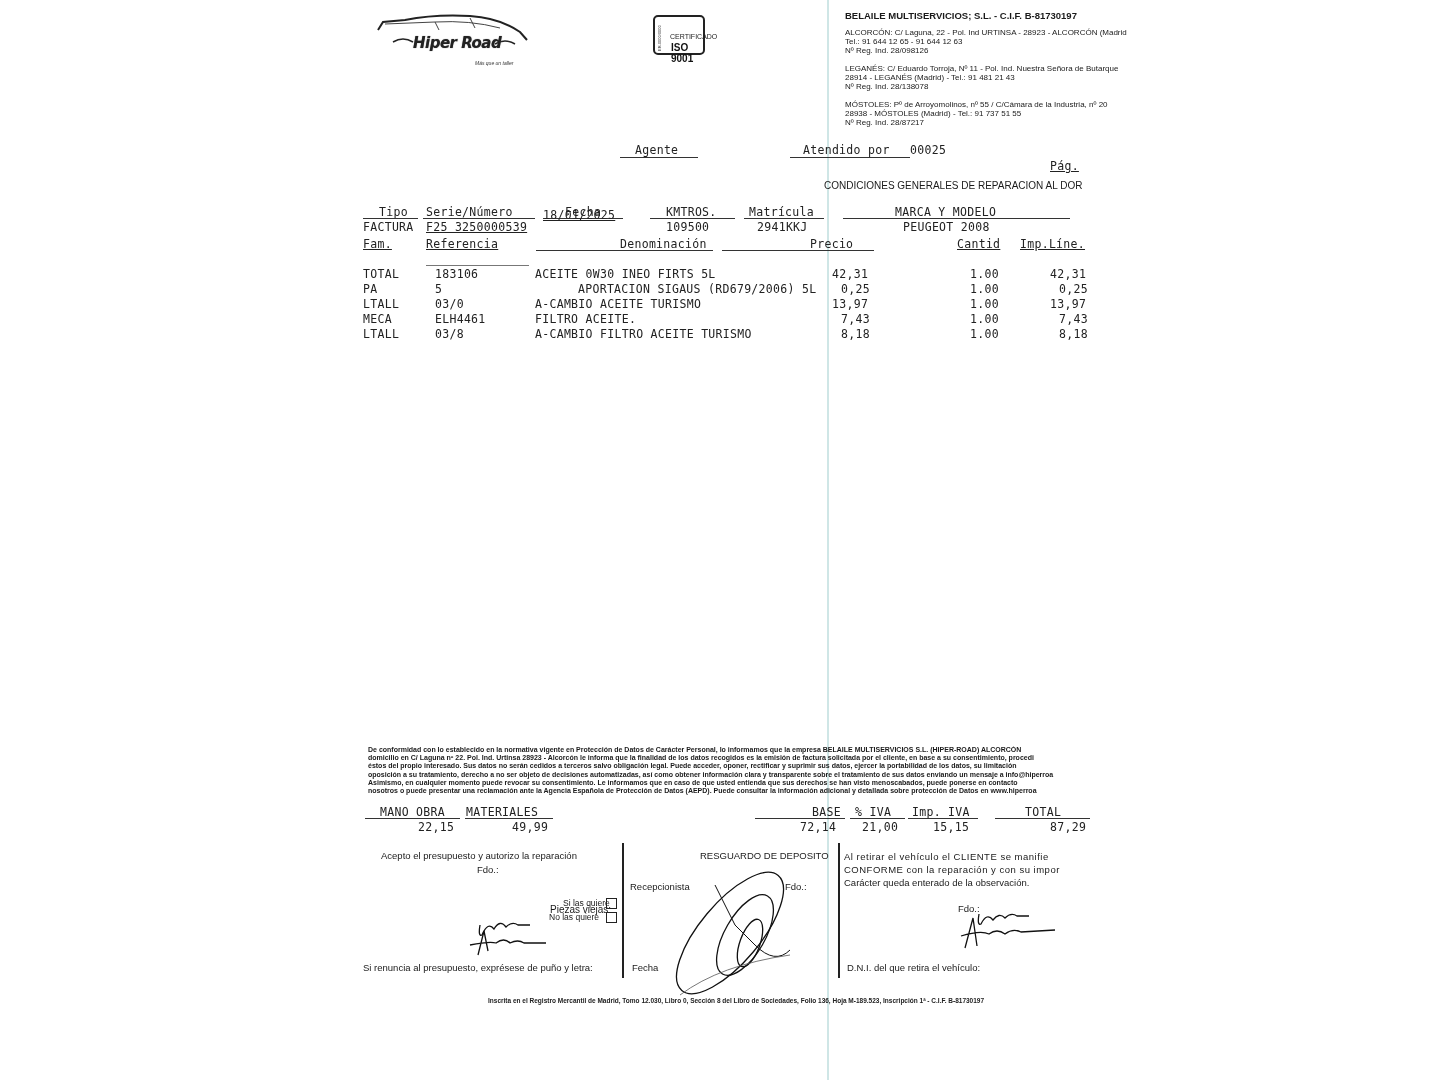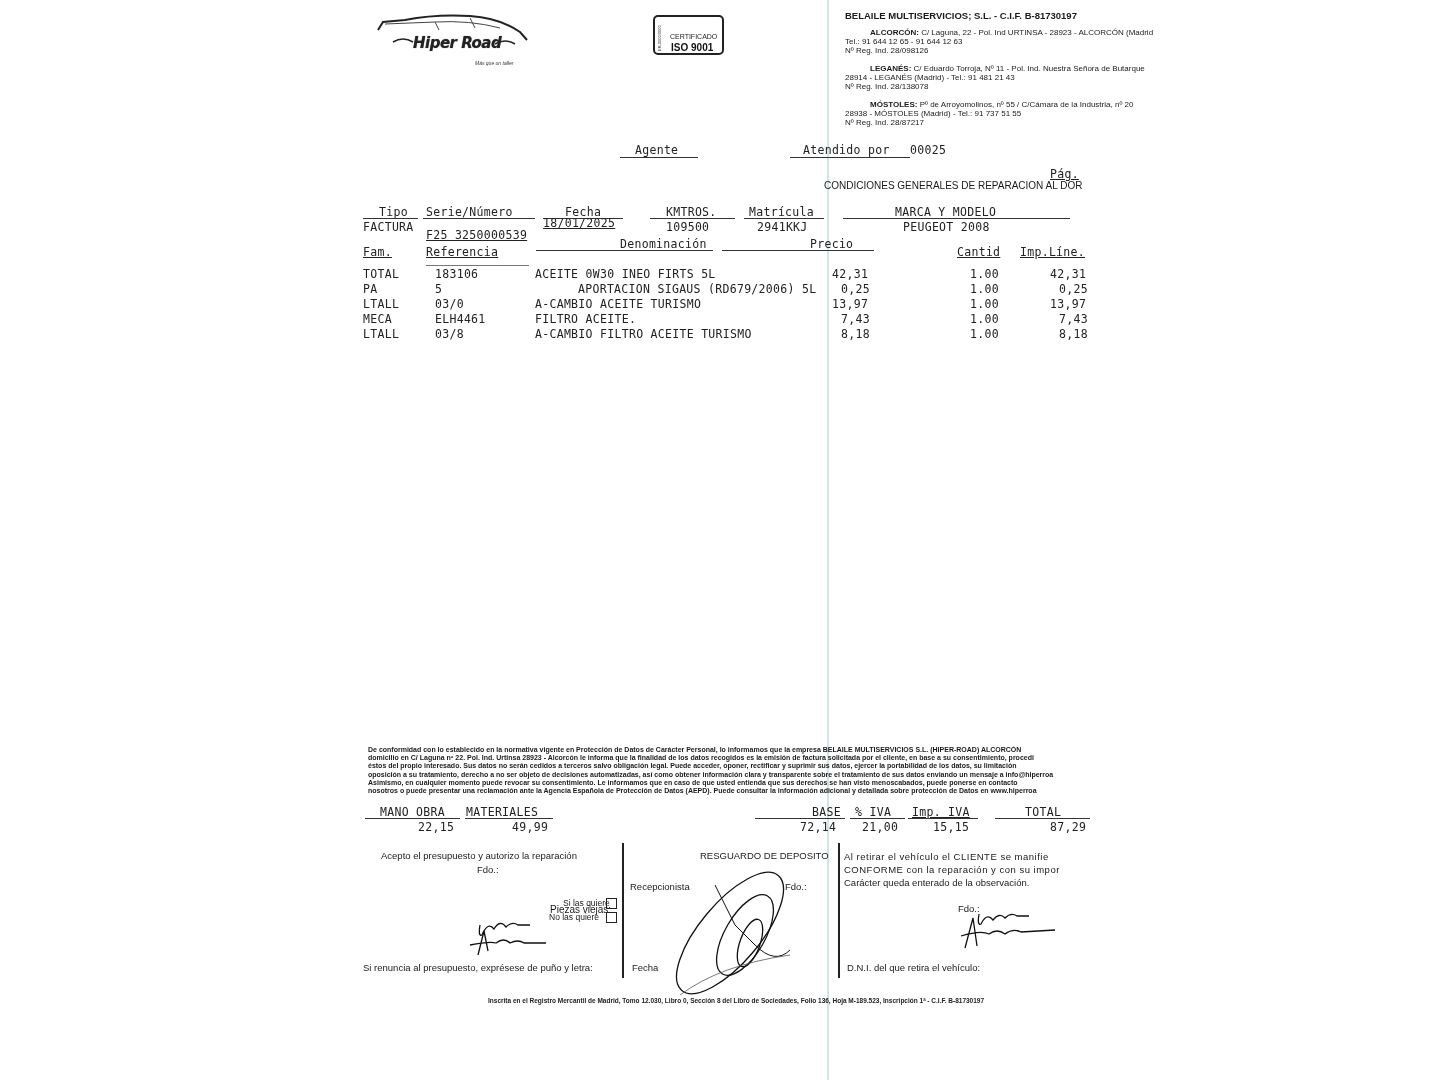--- a/index.html
+++ b/index.html
@@ -3,31 +3,31 @@
 <meta charset="utf-8">
 <style>
   html, body { margin:0; padding:0; background:#ffffff; }
   body { width:1440px; height:1080px; position:relative; overflow:hidden; font-family:"Liberation Sans", sans-serif; color:#111; }
   .page { position:absolute; left:355px; top:0; width:735px; height:1080px; background:#fff; }
   .scanline { position:absolute; left:827px; top:0; width:2px; height:1080px; background:#cfe6e6; }
   
   .logo { position:absolute; left:375px; top:12px; width:160px; height:60px; }
   .logo-text { position:absolute; left:413px; top:34px; font-family:"DejaVu Sans", sans-serif; font-weight:bold; font-style:italic; font-size:15px; color:#222; letter-spacing:-0.5px; text-shadow:0 0 1px #666; }
   .logo-tag { position:absolute; left:475px; top:60px; font-size:5px; font-style:italic; color:#333; }
-  .iso { position:absolute; left:653px; top:15px; width:71px; height:40px; border:2px solid #222; border-radius:5px; box-sizing:border-box; }
+  .iso { position:absolute; left:653px; top:15px; width:52px; height:40px; border:2px solid #222; border-radius:5px; box-sizing:border-box; }
   .iso .vert { position:absolute; left:2px; top:4px; width:8px; height:30px; font-size:4px; writing-mode:vertical-rl; transform:rotate(180deg); color:#333; }
   .iso .cert { position:absolute; left:15px; top:16px; font-size:7px; color:#222; }
   .iso .num { position:absolute; left:16px; top:25px; font-size:10px; font-weight:bold; color:#111; }
   
   .co { position:absolute; left:797px; font-size:8px; line-height:9px; color:#1a1a1a; white-space:nowrap;padding-left:48px; }
-  .co b { font-weight:bold;margin-left:25px; }
+  .co b { font-weight:normal; }
   .co-title { top:11px; font-size:9.5px; font-weight:bold; }
   
   .t { position:absolute; font-family:"DejaVu Sans Mono", monospace; font-size:11.5px; color:#222; white-space:nowrap; letter-spacing:0.3px; }
-  .u { text-decoration:underline;margin-top:8px; }
+  .u { text-decoration:underline; }
   .hline { position:absolute; height:1px; background:#333; }
   .sans8 { position:absolute; font-size:9.5px; color:#1a1a1a; white-space:nowrap; }
   .legal { position:absolute; left:368px; top:746px; width:720px; font-size:7px; line-height:8.2px; color:#1a1a1a; overflow:hidden; white-space:nowrap; font-weight:bold; }
   .vline { position:absolute; width:1.5px; background:#222; }
   .chk { position:absolute; width:11px; height:11px; border:1px solid #222; box-sizing:border-box; }
   .footer { position:absolute; left:488px; top:997px; font-size:6.5px; color:#222; white-space:nowrap; font-weight:bold; }
   svg.sig { position:absolute; overflow:visible; }
 </style>
 </head>
 <body>
@@ -162,21 +162,21 @@
   <div>oposición a su tratamiento, derecho a no ser objeto de decisiones automatizadas, así como obtener información clara y transparente sobre el tratamiento de sus datos enviando un mensaje a info@hiperroa</div>
   <div>Asimismo, en cualquier momento puede revocar su consentimiento. Le informamos que en caso de que usted entienda que sus derechos se han visto menoscabados, puede ponerse en contacto</div>
   <div>nosotros o puede presentar una reclamación ante la Agencia Española de Protección de Datos (AEPD). Puede consultar la información adicional y detallada sobre protección de Datos en www.hiperroa</div>
 </div>
 
 <div>
   <div class="t" style="left:380px; top:805px;">MANO OBRA</div>
   <div class="t" style="left:466px; top:805px;">MATERIALES</div>
   <div class="t" style="left:780px; top:805px;margin-left:32px;">BASE</div>
   <div class="t" style="left:855px; top:805px;">% IVA</div>
-  <div class="t" style="left:912px; top:805px;text-decoration:underline;">Imp. IVA</div>
+  <div class="t" style="left:912px; top:805px;">Imp. IVA</div>
   <div class="t" style="left:1025px; top:805px;">TOTAL</div>
   <div class="hline" style="left:365px; top:818px; width:95px;"></div>
   <div class="hline" style="left:465px; top:818px; width:88px;"></div>
   <div class="hline" style="left:755px; top:818px; width:90px;"></div>
   <div class="hline" style="left:850px; top:818px; width:55px;"></div>
   <div class="hline" style="left:908px; top:818px; width:70px;"></div>
   <div class="hline" style="left:995px; top:818px; width:95px;"></div>
   <div class="t" style="left:418px; top:820px;">22,15</div>
   <div class="t" style="left:512px; top:820px;">49,99</div>
   <div class="t" style="left:800px; top:820px;">72,14</div>

